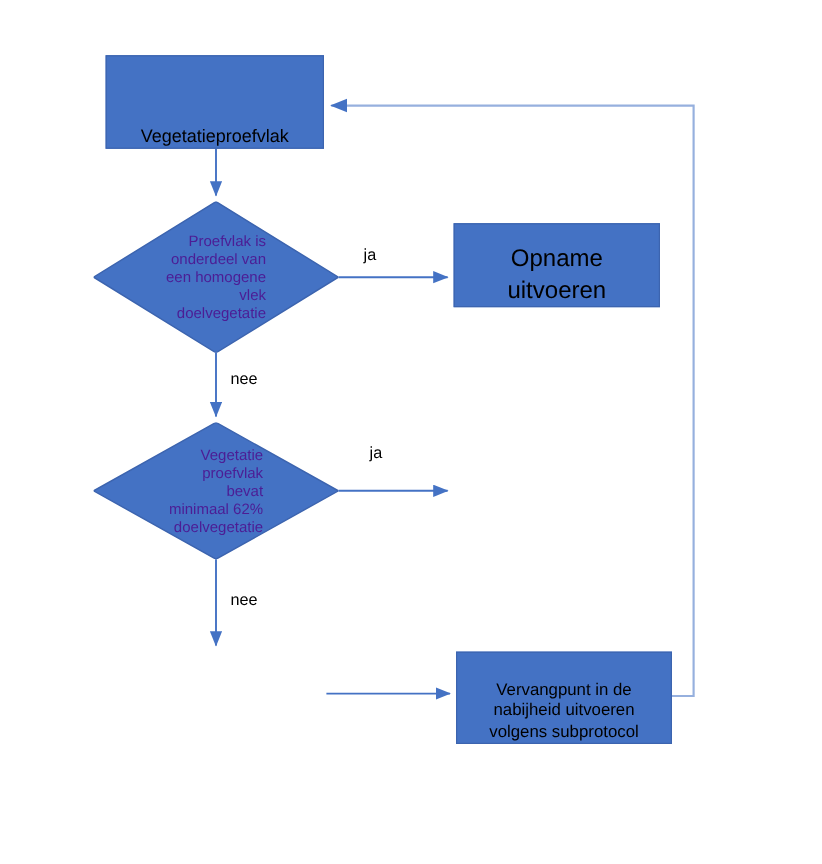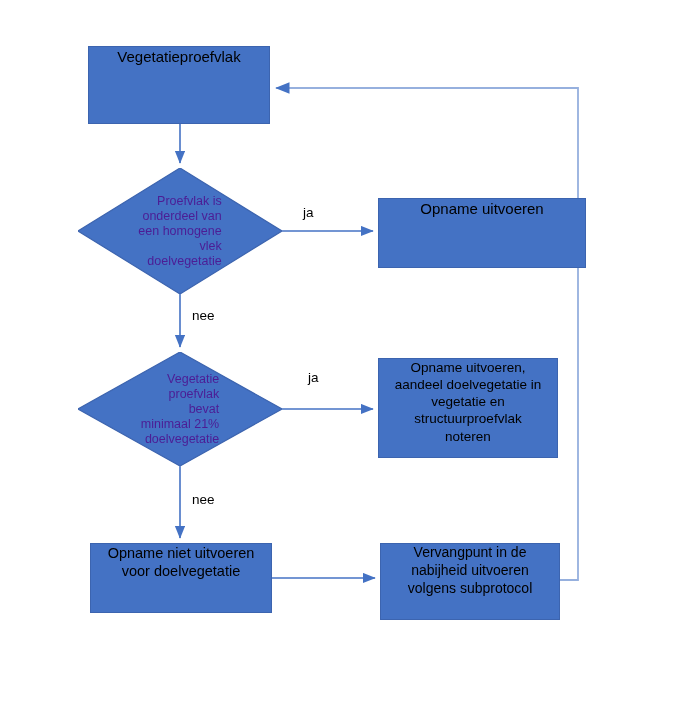--- a/index.html
+++ b/index.html
@@ -23,21 +23,21 @@
     left: 0;
     top: 0;
     width: 685px;
     height: 720px;
     pointer-events: none;
   }
   .node {
     position: absolute;
     box-sizing: border-box;
     display: flex;
-    align-items: flex-start;
+    align-items: flex-end;
     justify-content: center;
     text-align: center;
     color: #000000;
     line-height: 1.27;
   }
   .rect {
     background: #4472C4;
     border: 1px solid #3C64AF;
   }
   .rect-label {
@@ -66,21 +66,21 @@
     justify-content: center;
     text-align: right;
     color: #4c1d95;
     white-space: pre-line;
     line-height: 1.2;
   }
 
   
   #node-start      { left: 88px;  top: 46px;  width: 182px; height: 78px;  font-size: 15px; }
   #node-decision1  { left: 78px;  top: 168px; width: 204px; height: 126px; font-size: 12.5px; }
-  #node-action1    { left: 378px; top: 198px; width: 208px; height: 70px;  font-size: 15px; }
+  #node-action1    { left: 378px; top: 186px; width: 172px; height: 70px;  font-size: 20px; }
   #node-decision2  { left: 78px;  top: 352px; width: 204px; height: 114px; font-size: 12.5px; }
   #node-action2    { left: 378px; top: 358px; width: 180px; height: 100px; font-size: 13.5px; }
   #node-end        { left: 90px;  top: 543px; width: 182px; height: 70px;  font-size: 14.5px; }
   #node-replace    { left: 380px; top: 543px; width: 180px; height: 77px;  font-size: 14px; }
 
   
   .edge-label {
     position: absolute;
     font-weight: normal;
     font-size: 13.5px;
@@ -152,36 +152,25 @@
     <span class="rect-label">Opname uitvoeren</span>
   </div>
 
   <div class="diamond-wrap" id="node-decision2">
     <svg class="diamond-shape" viewBox="0 0 204 114" preserveAspectRatio="none">
       <polygon points="102,0 204,57 102,114 0,57" fill="#4472C4" stroke="#3C64AF" stroke-width="1.2"></polygon>
     </svg>
     <div class="diamond-text">Vegetatie
 proefvlak
 bevat
-minimaal 21%
+minimaal 62%
 doelvegetatie</div>
   </div>
 
-  <div class="node rect" id="node-action2">
-    <span class="rect-label">Opname uitvoeren,
-aandeel doelvegetatie in
-vegetatie en
-structuurproefvlak
-noteren</span>
-  </div>
 
-  <div class="node rect" id="node-end">
-    <span class="rect-label">Opname niet uitvoeren
-voor doelvegetatie</span>
-  </div>
 
   <div class="node rect" id="node-replace">
     <span class="rect-label">Vervangpunt in de
 nabijheid uitvoeren
 volgens subprotocol</span>
   </div>
 
   <div class="edge-label" id="label-ja1">ja</div>
   <div class="edge-label" id="label-nee1">nee</div>
   <div class="edge-label" id="label-ja2">ja</div>

